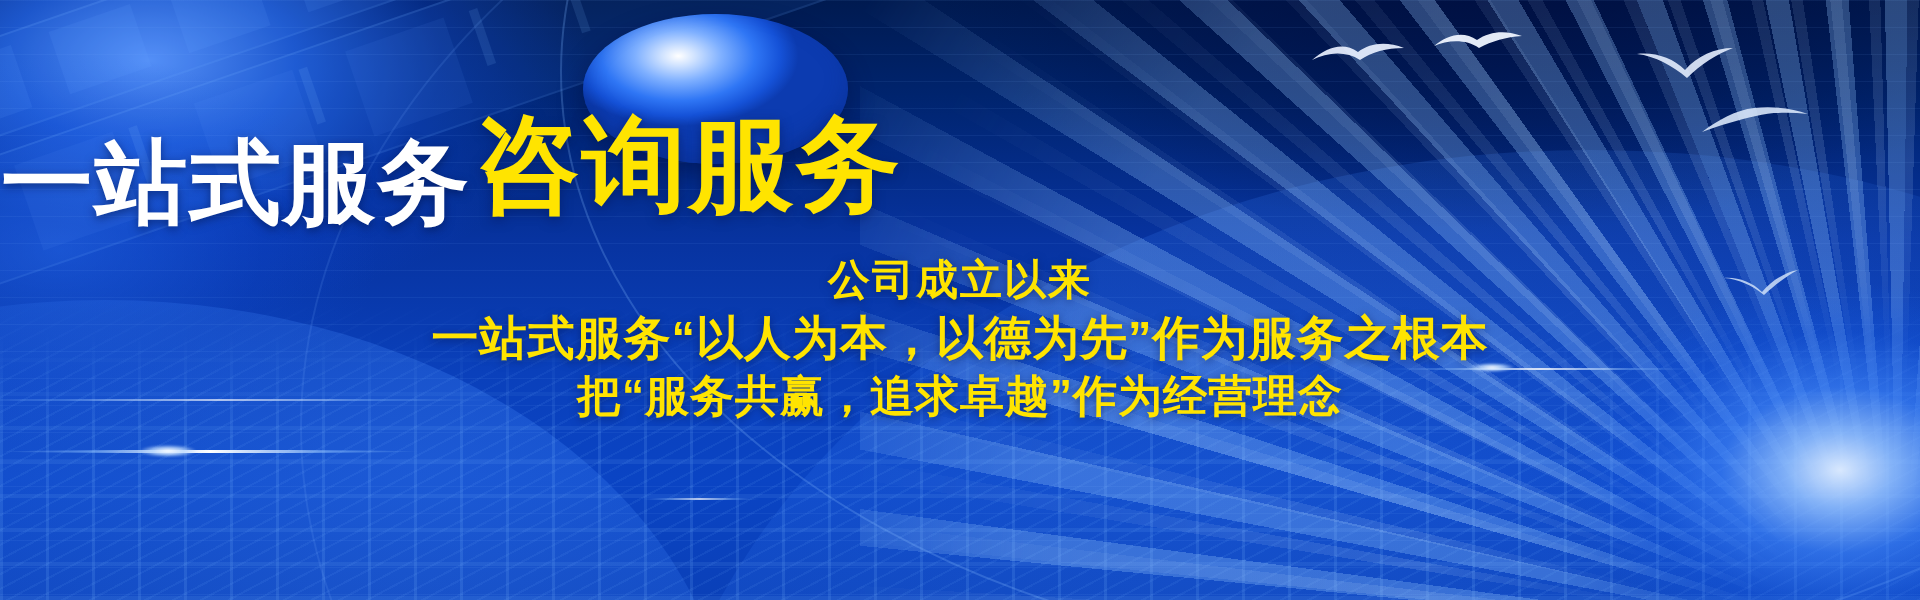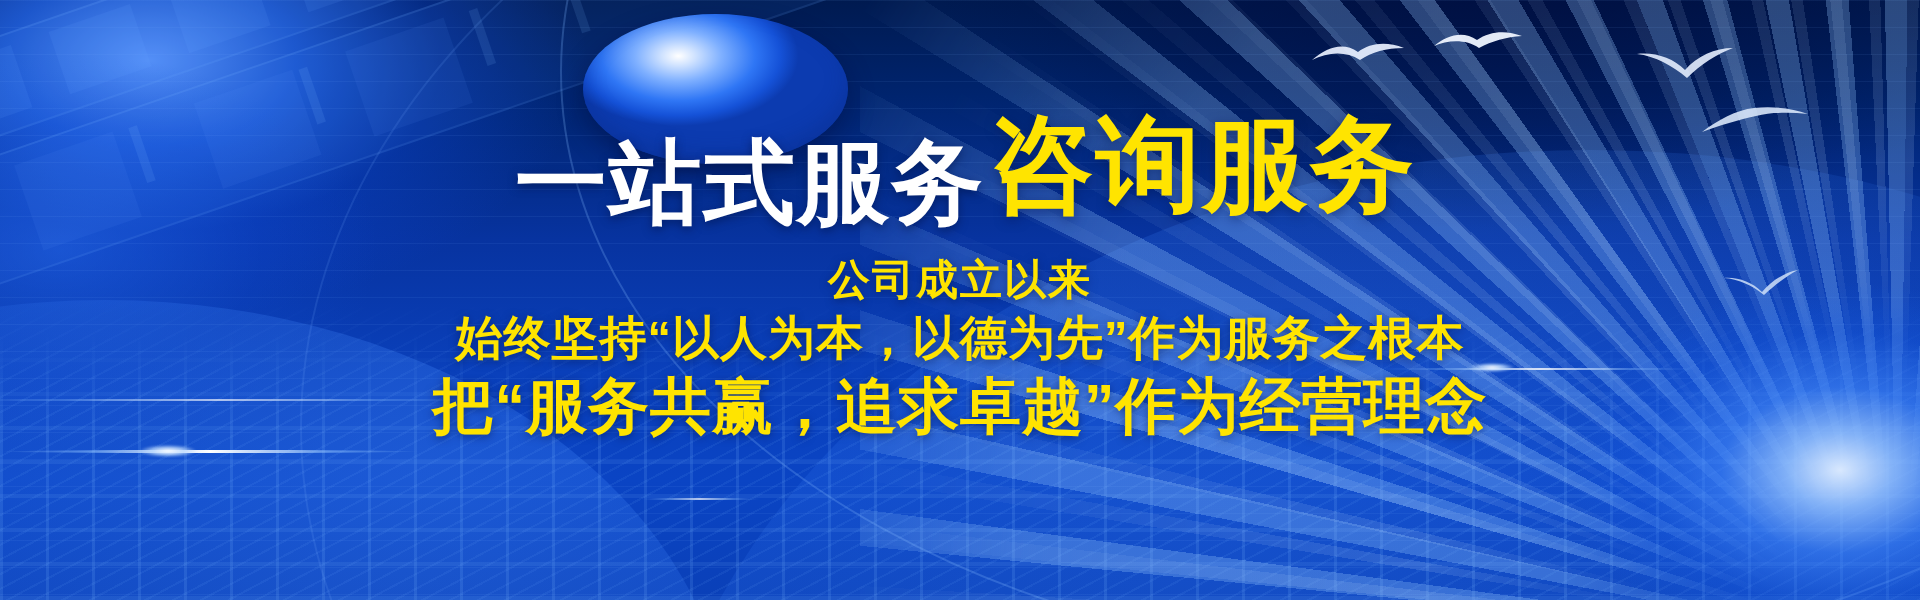--- a/index.html
+++ b/index.html
@@ -164,22 +164,22 @@
   .flare3{left:1380px;top:368px;width:320px;height:2px;opacity:.8;}
   .flare3c{left:1470px;top:363px;width:44px;height:9px;}
   .flare4{left:640px;top:498px;width:120px;height:2px;opacity:.7;}
 
   
   .bird{position:absolute;}
   .bird svg{display:block;}
 
   
   .headline{
-    position:absolute;left:12px;right:0;top:96px;
-    text-align:center;
+    position:absolute;left:1px;right:0;top:96px;
+    text-align:left;
     white-space:nowrap;
   }
   .headline .hl-white{
     font-size:92px;
     font-weight:700;
     color:#ffffff;
     letter-spacing:2px;
     vertical-align:-14px;
     text-shadow:0 3px 10px rgba(0,18,70,.55);
   }
@@ -198,21 +198,21 @@
   }
   .body-line{
     color:#ffe400;
     font-weight:700;
     line-height:1.22;
     white-space:nowrap;
     text-shadow:0 2px 8px rgba(0,20,80,.55);
   }
   .bl-1{font-size:42px;letter-spacing:2px;}
   .bl-2{font-size:47px;letter-spacing:1px;margin-top:4px;}
-  .bl-3{font-size:61px;letter-spacing:1px;margin-top:2px;}
+  .bl-3{font-size:44px;letter-spacing:1px;margin-top:2px;}
 </style>
 </head>
 <body>
 
 <div class="banner">
 
   <div class="layer glow-tl"></div>
   <div class="layer glow-left2"></div>
   <div class="layer shade-tr"></div>
 
@@ -279,17 +279,17 @@
       <path d="M2 10 C16 9, 30 14, 40 24 C50 12, 64 4, 76 2 C64 8, 52 18, 42 27 C30 17, 16 11, 2 10 Z" fill="#cfe0f8" opacity=".85"></path>
     </svg>
   </div>
 
   <div class="headline">
     <span class="hl-white">一站式服务</span><span class="hl-yellow">咨询服务</span>
   </div>
 
   <div class="body-block">
     <div class="body-line bl-1">公司成立以来</div>
-    <div class="body-line bl-2">始终坚持“以人为本，以德为先”作为服务之根本</div>
+    <div class="body-line bl-2">一站式服务“以人为本，以德为先”作为服务之根本</div>
     <div class="body-line bl-3">把“服务共赢，追求卓越”作为经营理念</div>
   </div>
 
 </div>
 
 </body></html>

